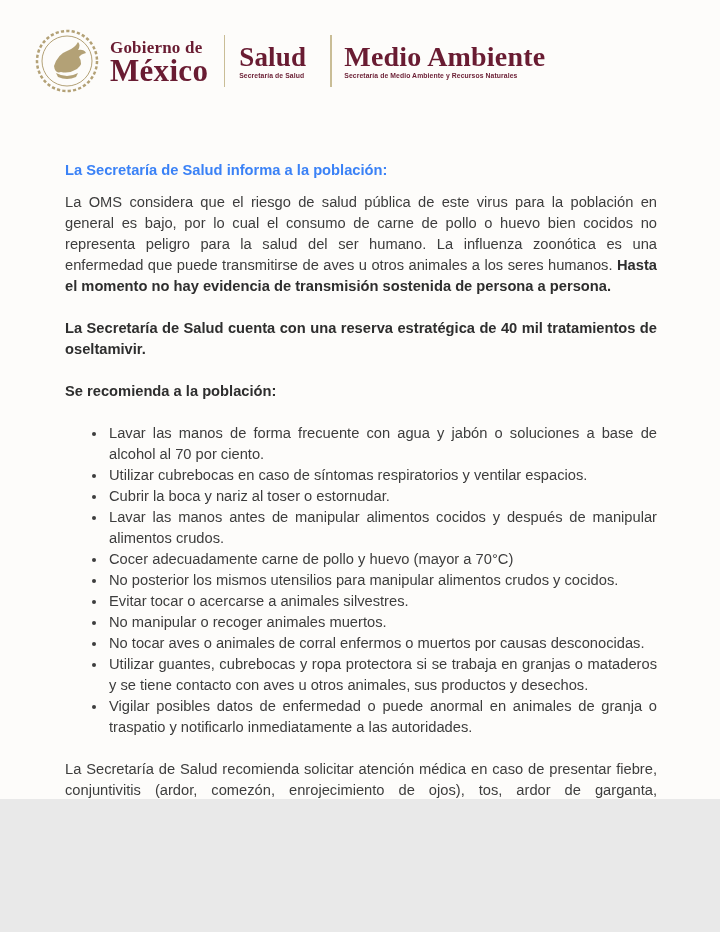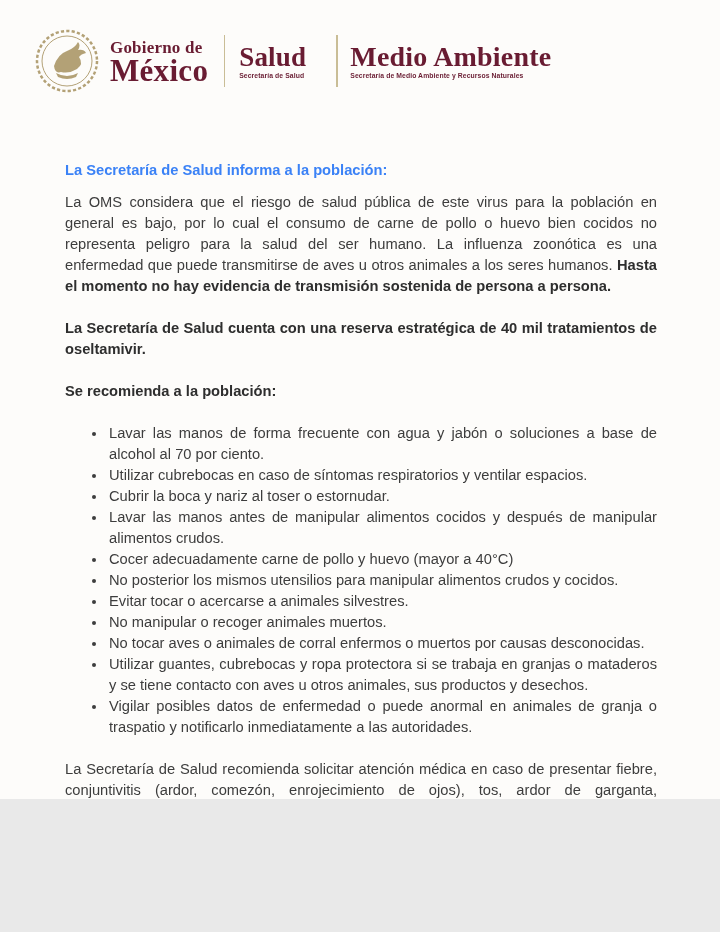--- a/index.html
+++ b/index.html
@@ -32,21 +32,21 @@
   .gob-line2 { font-size: 31px; font-weight: bold; line-height: 26px; letter-spacing: .3px; }
   .vdiv {
     width: 1px; height: 52px; background: #c9bd96;
     flex: 0 0 auto;
   }
   .logo-block { color: #691c32; padding: 0 2px; }
   .logo-name { font-family: "Liberation Serif", serif; font-weight: bold; font-size: 27px; line-height: 28px; letter-spacing: .2px; }
   .logo-name.big { font-size: 28px; }
   .logo-sub { font-size: 6.8px; font-weight: bold; letter-spacing: .1px; margin-top: 1px; white-space: nowrap; }
   .sp1 { margin: 0 0 0 16px; }
-  .sp2 { margin-left: 12px; margin-right: 28px; }
+  .sp2 { margin-left: 12px; margin-right: 22px; }
   .sp3 { margin-left: 10px; margin-right: 8px; }
   .sp4 { margin-left: 10px; margin-right: 10px; }
 
   
   .doc {
     position: absolute;
     top: 160px;
     left: 65px;
     width: 592px;
     font-size: 14.7px;
@@ -134,21 +134,21 @@
 
     <p class="bold gap">La Secretaría de Salud cuenta con una reserva estratégica de 40 mil tratamientos de oseltamivir.</p>
 
     <p class="bold gap doc-heading">Se recomienda a la población:</p>
 
     <ul class="recs">
       <li>Lavar las manos de forma frecuente con agua y jabón o soluciones a base de alcohol al 70 por ciento.</li>
       <li>Utilizar cubrebocas en caso de síntomas respiratorios y ventilar espacios.</li>
       <li>Cubrir la boca y nariz al toser o estornudar.</li>
       <li>Lavar las manos antes de manipular alimentos cocidos y después de manipular alimentos crudos.</li>
-      <li>Cocer adecuadamente carne de pollo y huevo (mayor a 40°C)</li>
+      <li>Cocer adecuadamente carne de pollo y huevo (mayor a 70°C)</li>
       <li>No posterior los mismos utensilios para manipular alimentos crudos y cocidos.</li>
       <li>Evitar tocar o acercarse a animales silvestres.</li>
       <li>No manipular o recoger animales muertos.</li>
       <li>No tocar aves o animales de corral enfermos o muertos por causas desconocidas.</li>
       <li>Utilizar guantes, cubrebocas y ropa protectora si se trabaja en granjas o mataderos y se tiene contacto con aves u otros animales, sus productos y desechos.</li>
       <li>Vigilar posibles datos de enfermedad o puede anormal en animales de granja o traspatio y notificarlo inmediatamente a las autoridades.</li>
     </ul>
 
     <p class="gap">La Secretaría de Salud recomienda solicitar atención médica en caso de presentar fiebre, conjuntivitis (ardor, comezón, enrojecimiento de ojos), tos, ardor de garganta, escurrimiento nasal, dificultad para respirar, dolor de cabeza, vómito, diarrea, sangrado o alteraciones de la conciencia, posterior al contacto con aves u otros animales enfermos o muertos.</p>
 

